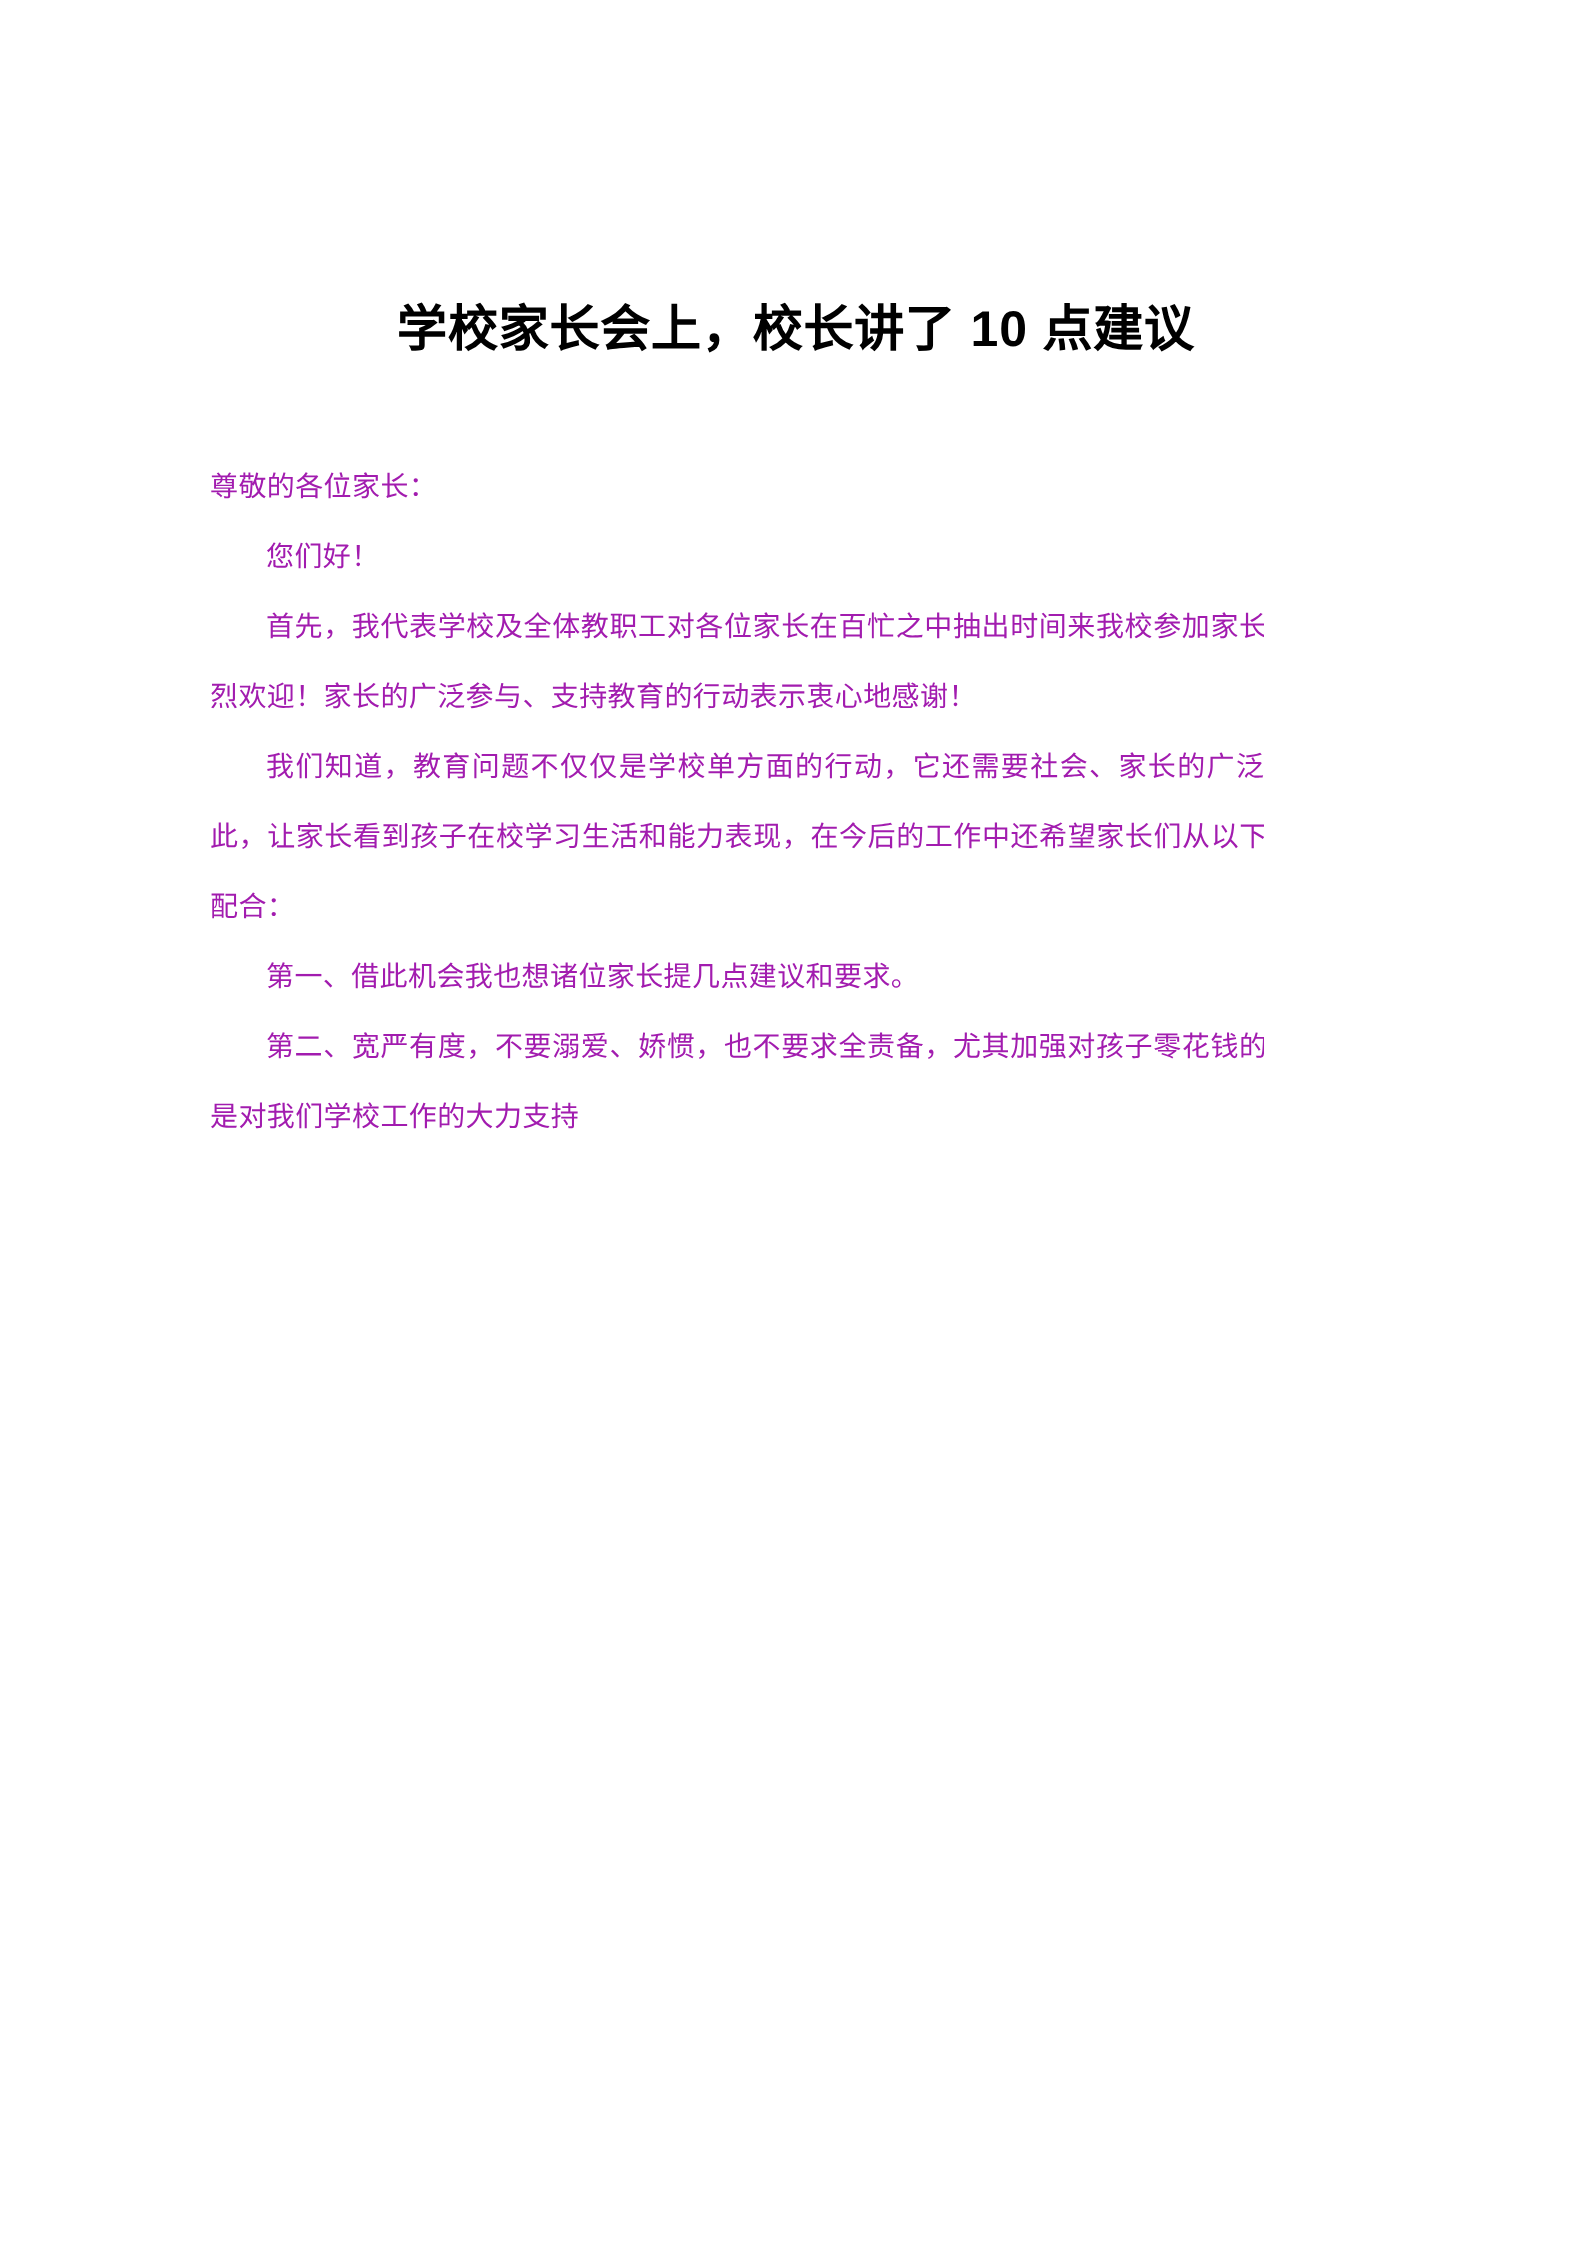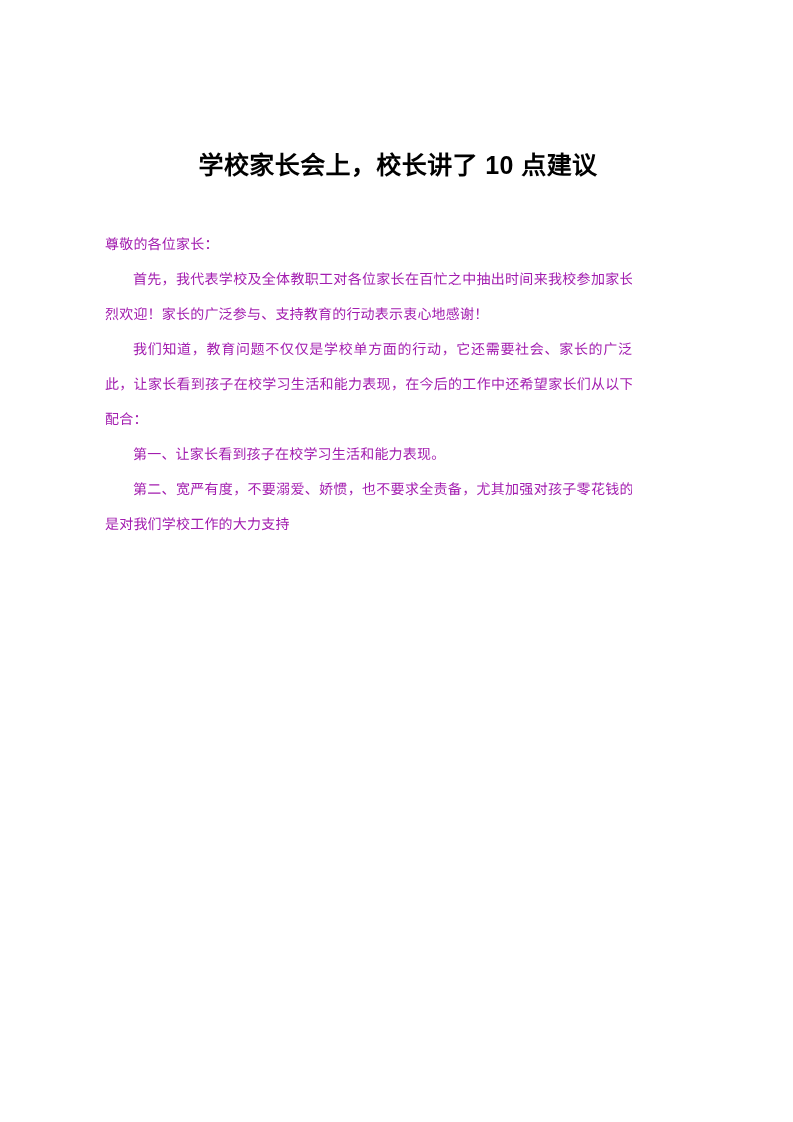--- a/index.html
+++ b/index.html
@@ -68,25 +68,26 @@
 <body>
 
 <div class="page">
   <div class="content">
 
     <h1 class="doc-title">学校家长会上，校长讲了 10 点建议</h1>
 
     <div class="body-block">
       <p class="para flush">尊敬的各位家长：</p>
 
+      <p class="para indent">您们好！</p>
 
       <p class="para indent">首先，我代表学校及全体教职工对各位家长在百忙之中抽出时间来我校参加家长会表示热烈欢迎！家长的广泛参与、支持教育的行动表示衷心地感谢！</p>
 
 
       <p class="para indent">我们知道，教育问题不仅仅是学校单方面的行动，它还需要社会、家长的广泛参与。因此，让家长看到孩子在校学习生活和能力表现，在今后的工作中还希望家长们从以下方面进行配合：</p>
 
-      <p class="para indent">第一、让家长看到孩子在校学习生活和能力表现。</p>
+      <p class="para indent">第一、借此机会我也想诸位家长提几点建议和要求。</p>
 
       <p class="para indent">第二、宽严有度，不要溺爱、娇惯，也不要求全责备，尤其加强对孩子零花钱的控制。也是对我们学校工作的大力支持</p>
     </div>
 
   </div>
 </div>
 
 </body></html>

